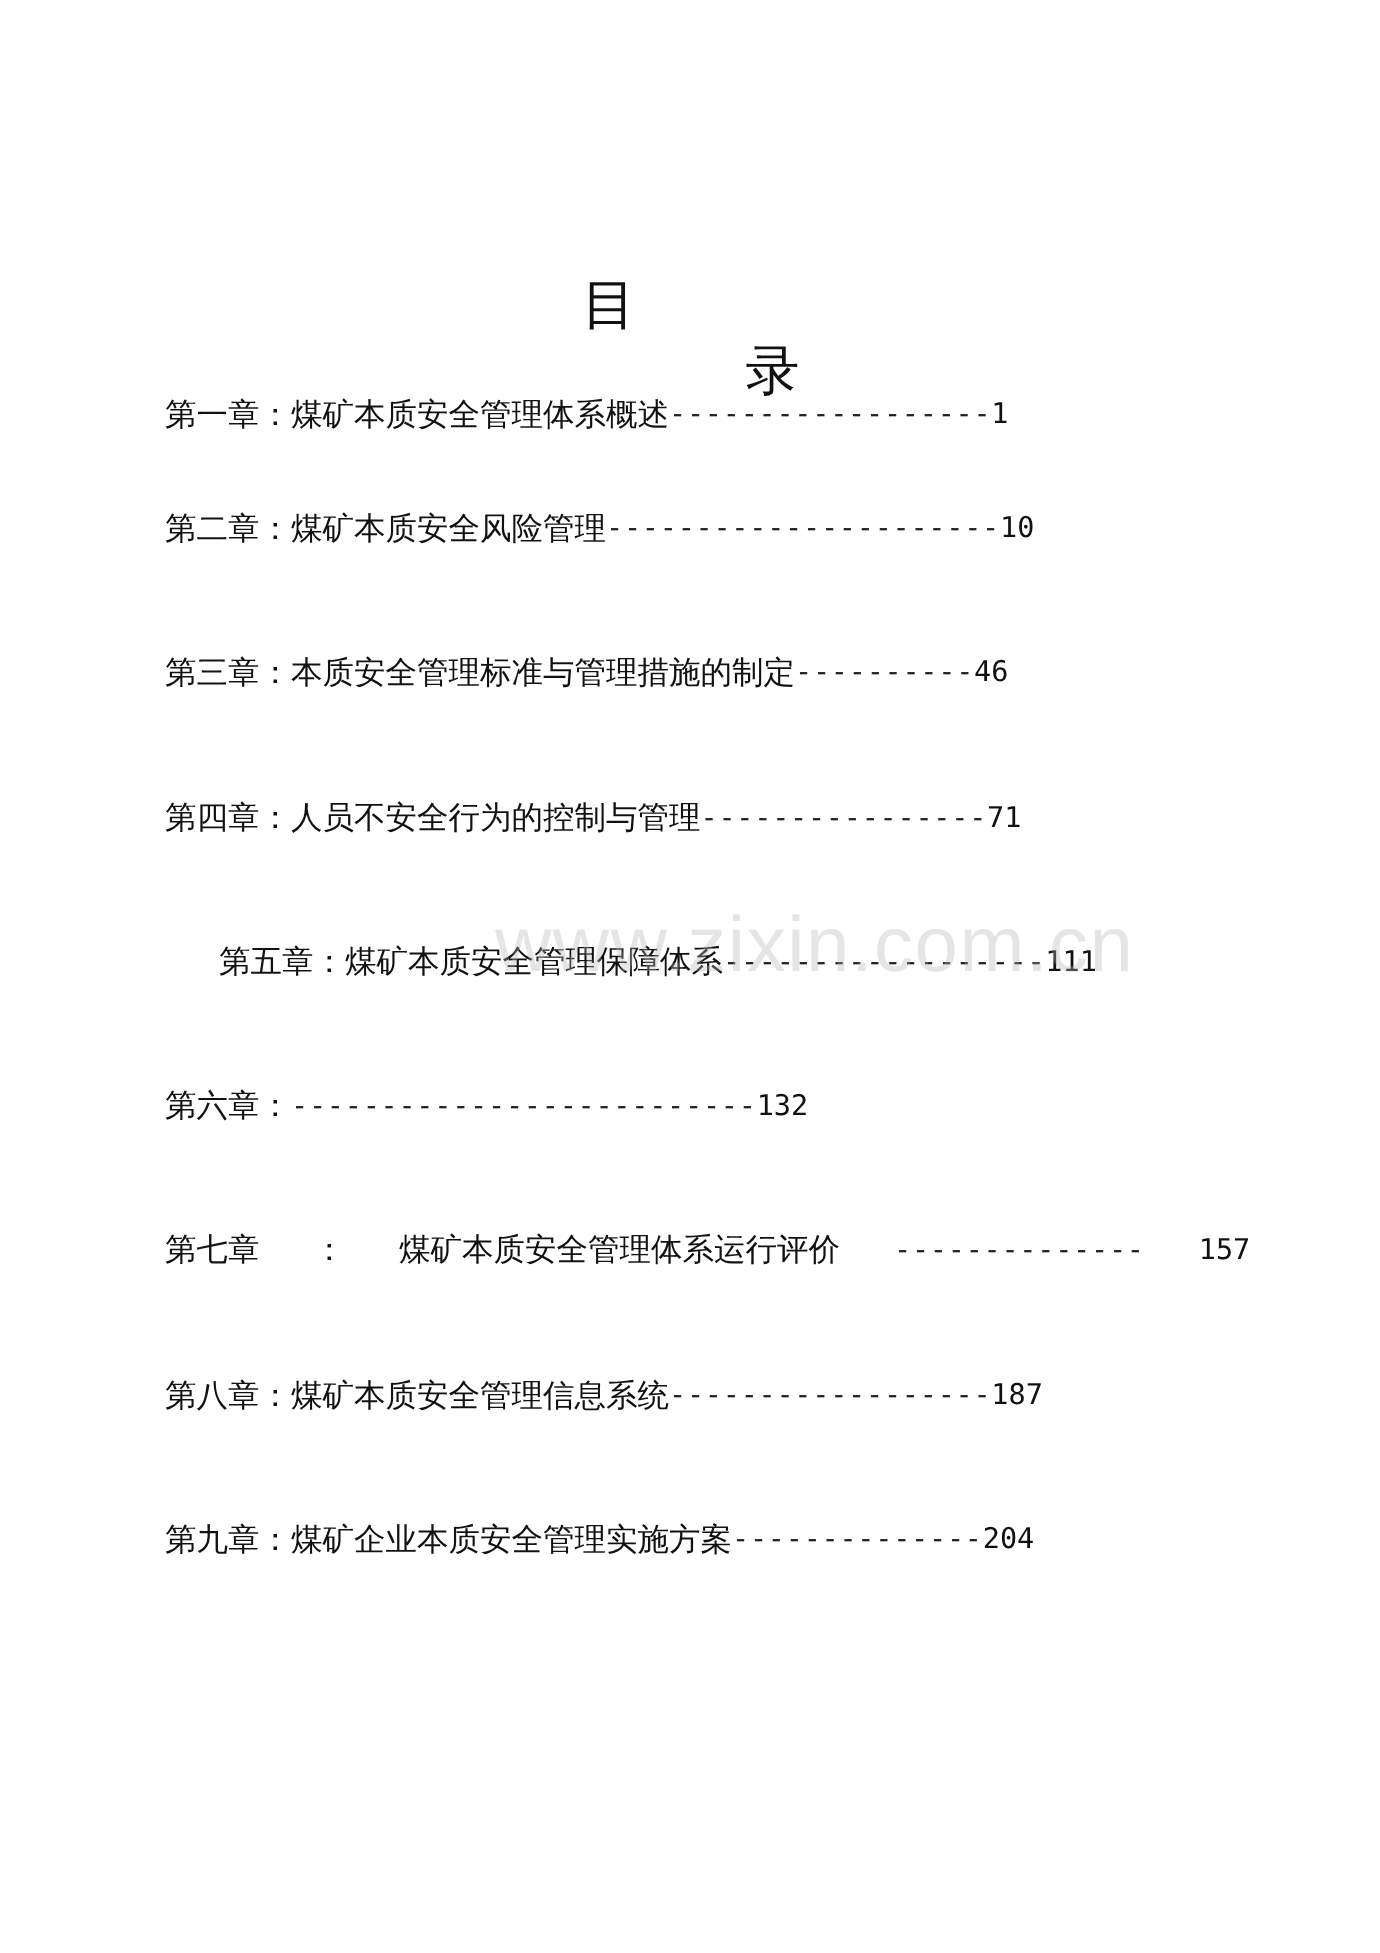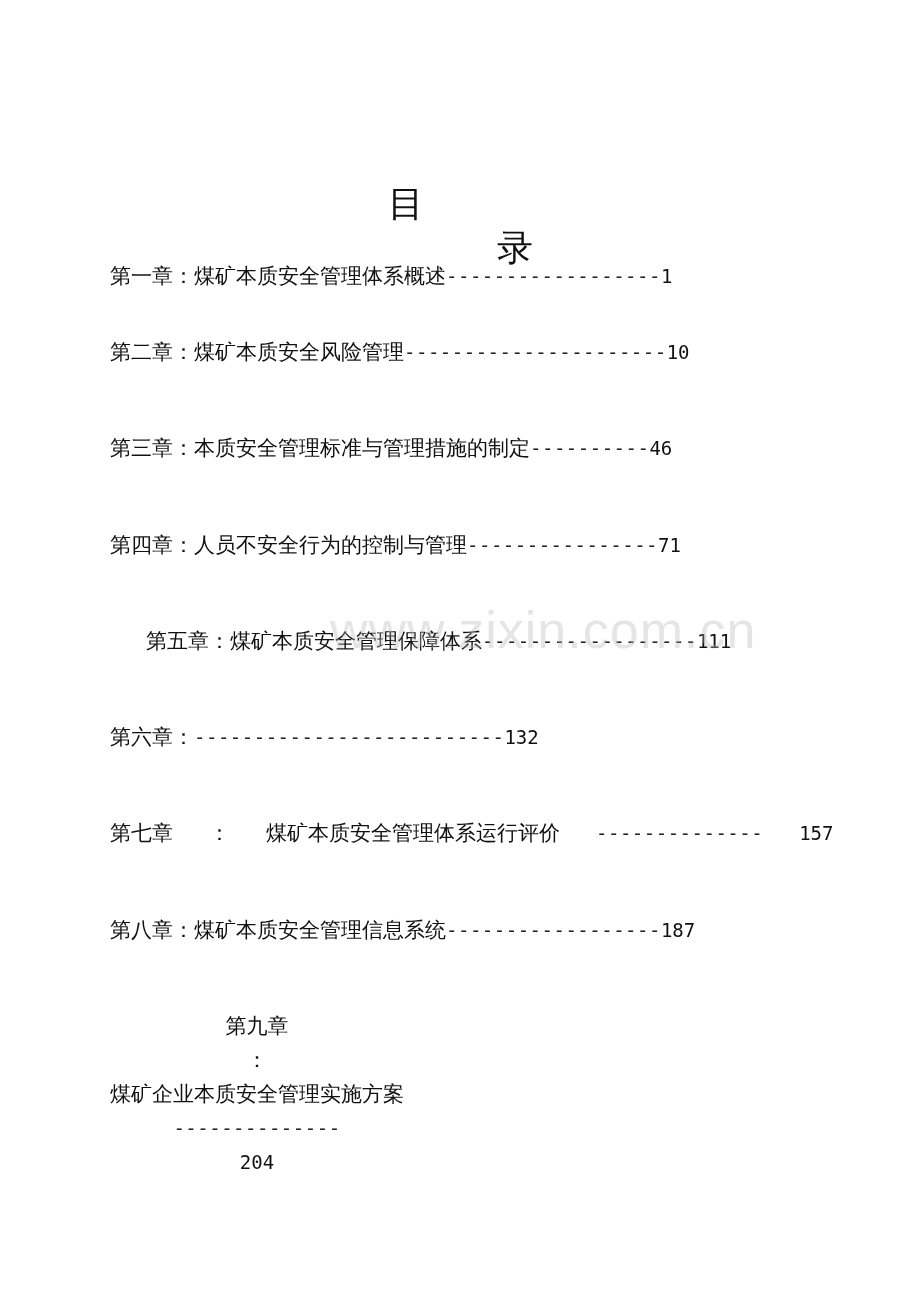--- a/index.html
+++ b/index.html
@@ -136,21 +136,21 @@
         <span class="leader">--------------</span>
         <span class="page-num">157</span>
     </div>
     <div class="toc-row" style="top:675px;">
       <span class="chap">第八章</span>
         <span class="sep">：</span>
         <span class="heading">煤矿本质安全管理信息系统</span>
         <span class="leader">------------------</span>
         <span class="page-num">187</span>
     </div>
-    <div class="toc-row" style="top:771px;flex-direction:column;">
+    <div class="toc-row" style="top:771px;">
       <span class="chap">第九章</span>
         <span class="sep">：</span>
         <span class="heading">煤矿企业本质安全管理实施方案</span>
         <span class="leader">--------------</span>
         <span class="page-num">204</span>
     </div>
   </div>
 
   <div class="watermark">www.zixin.com.cn</div>
 </div>

